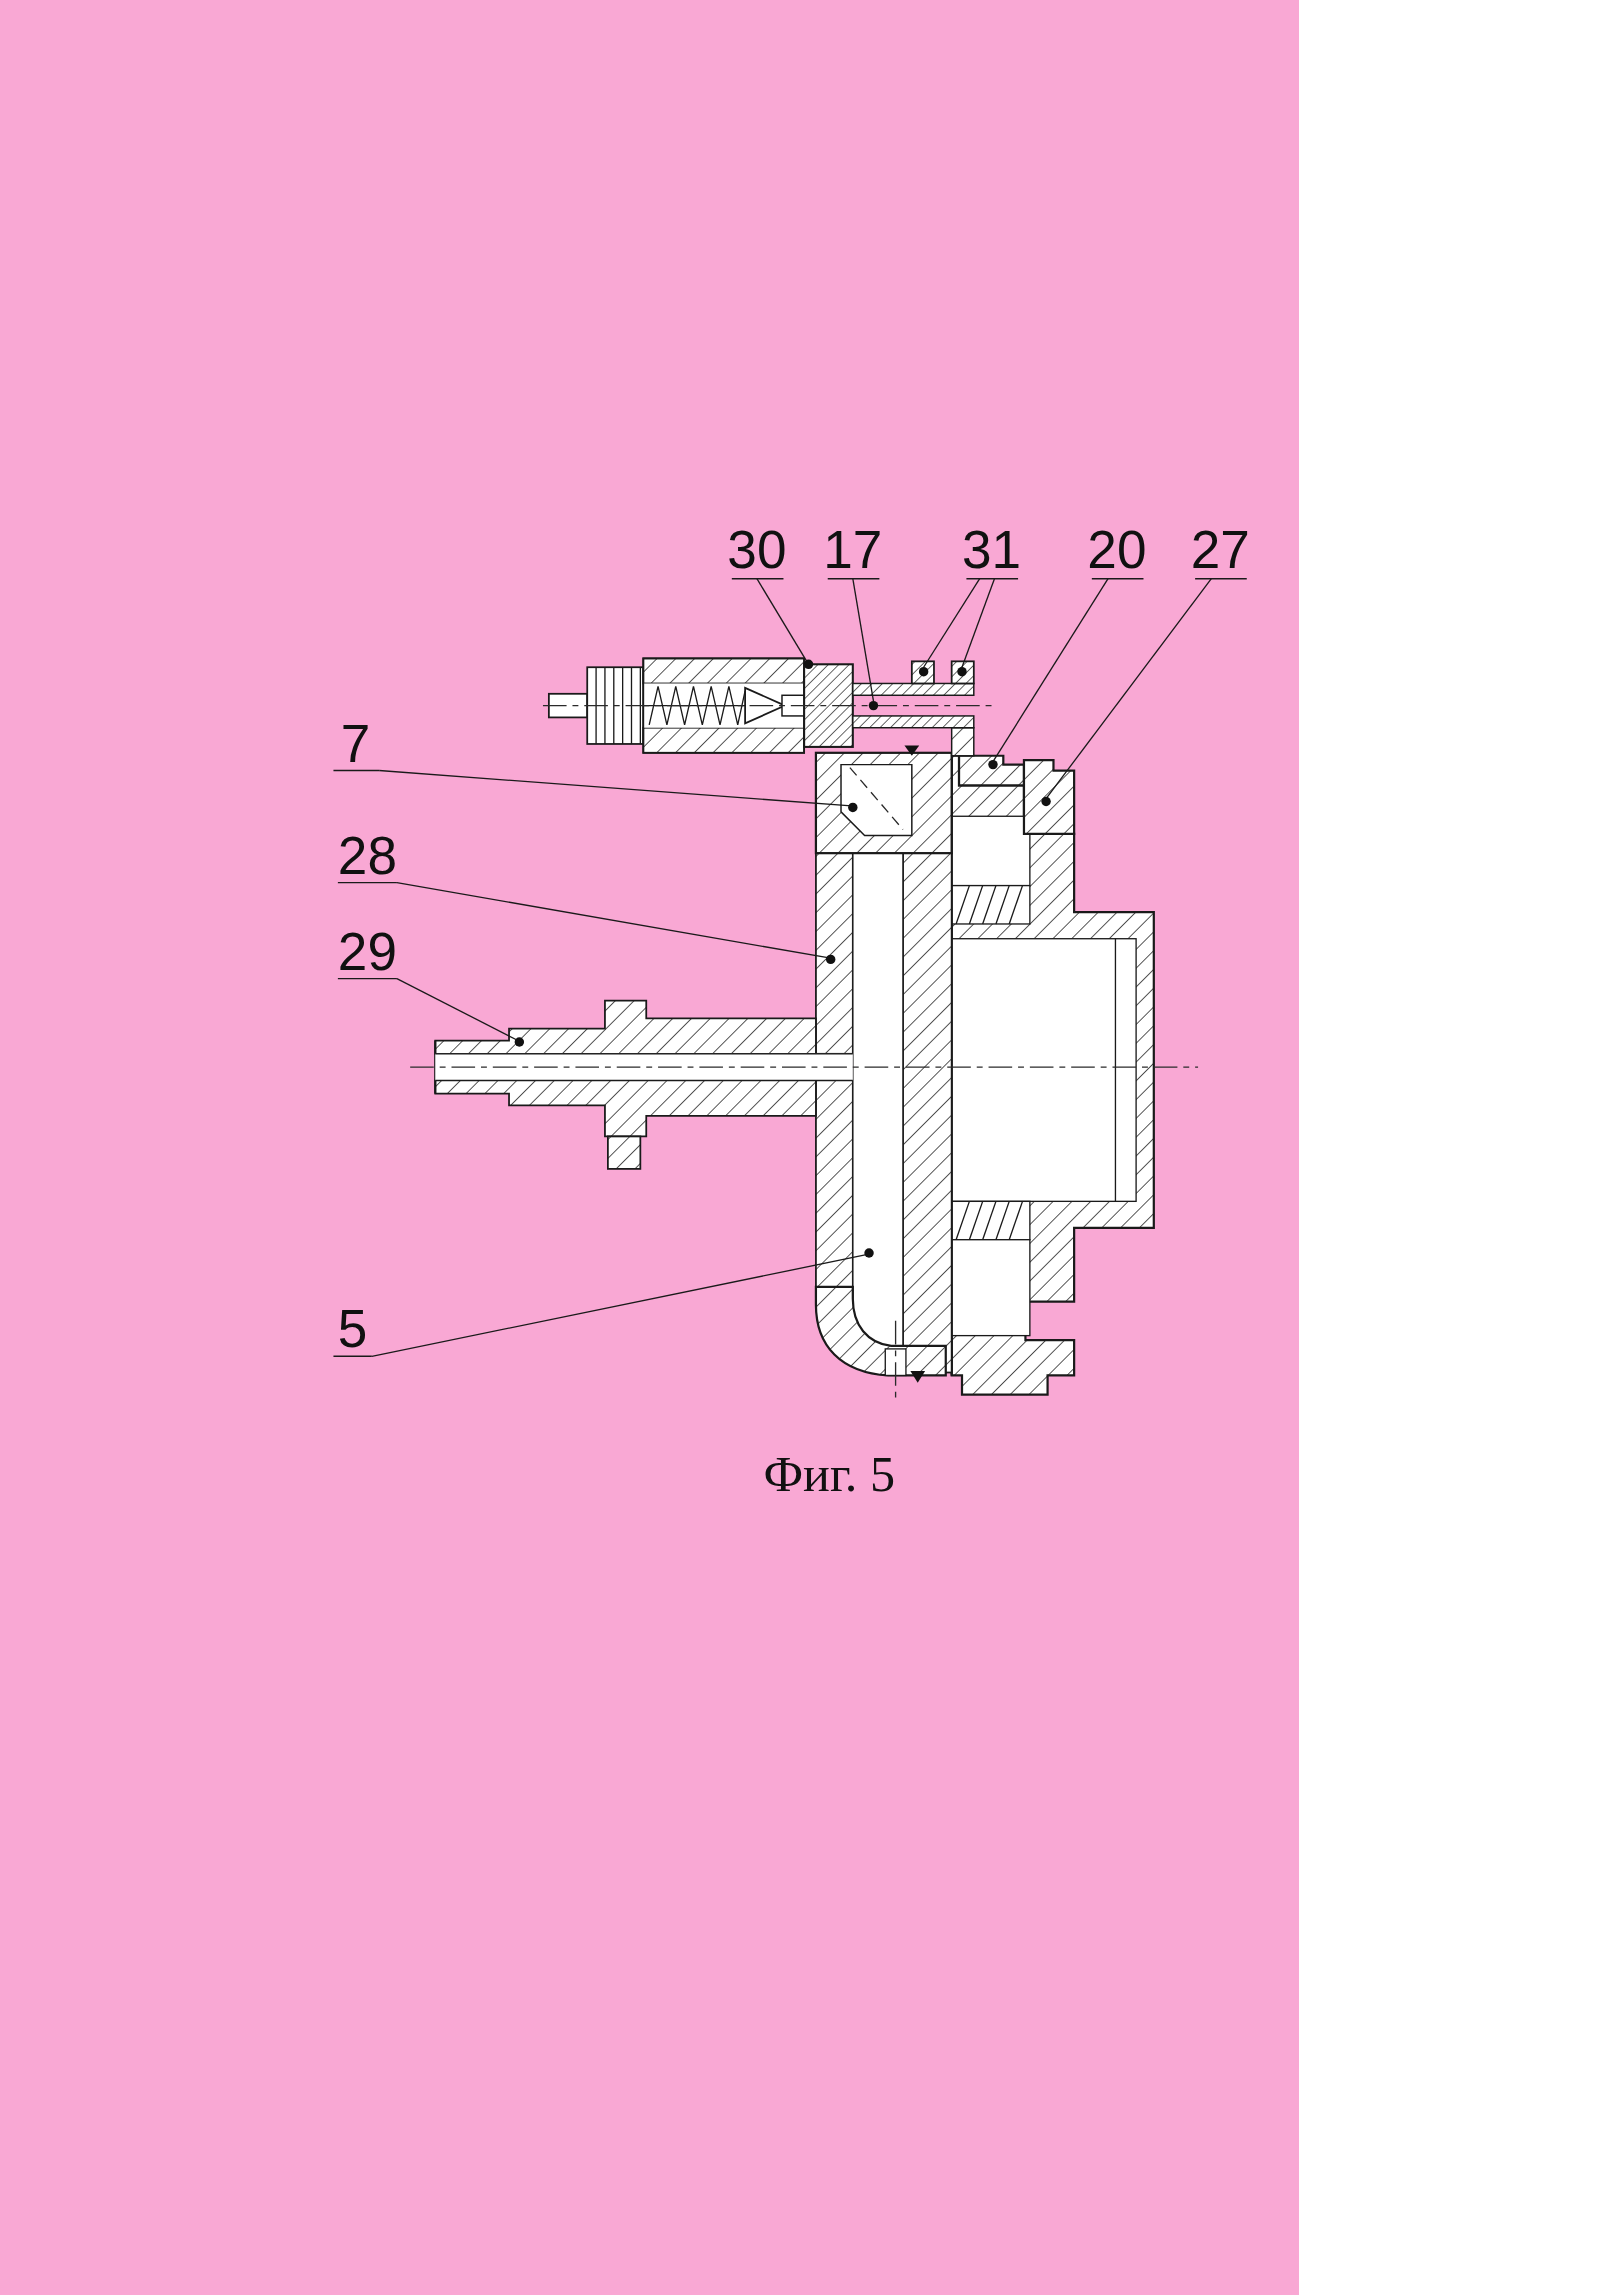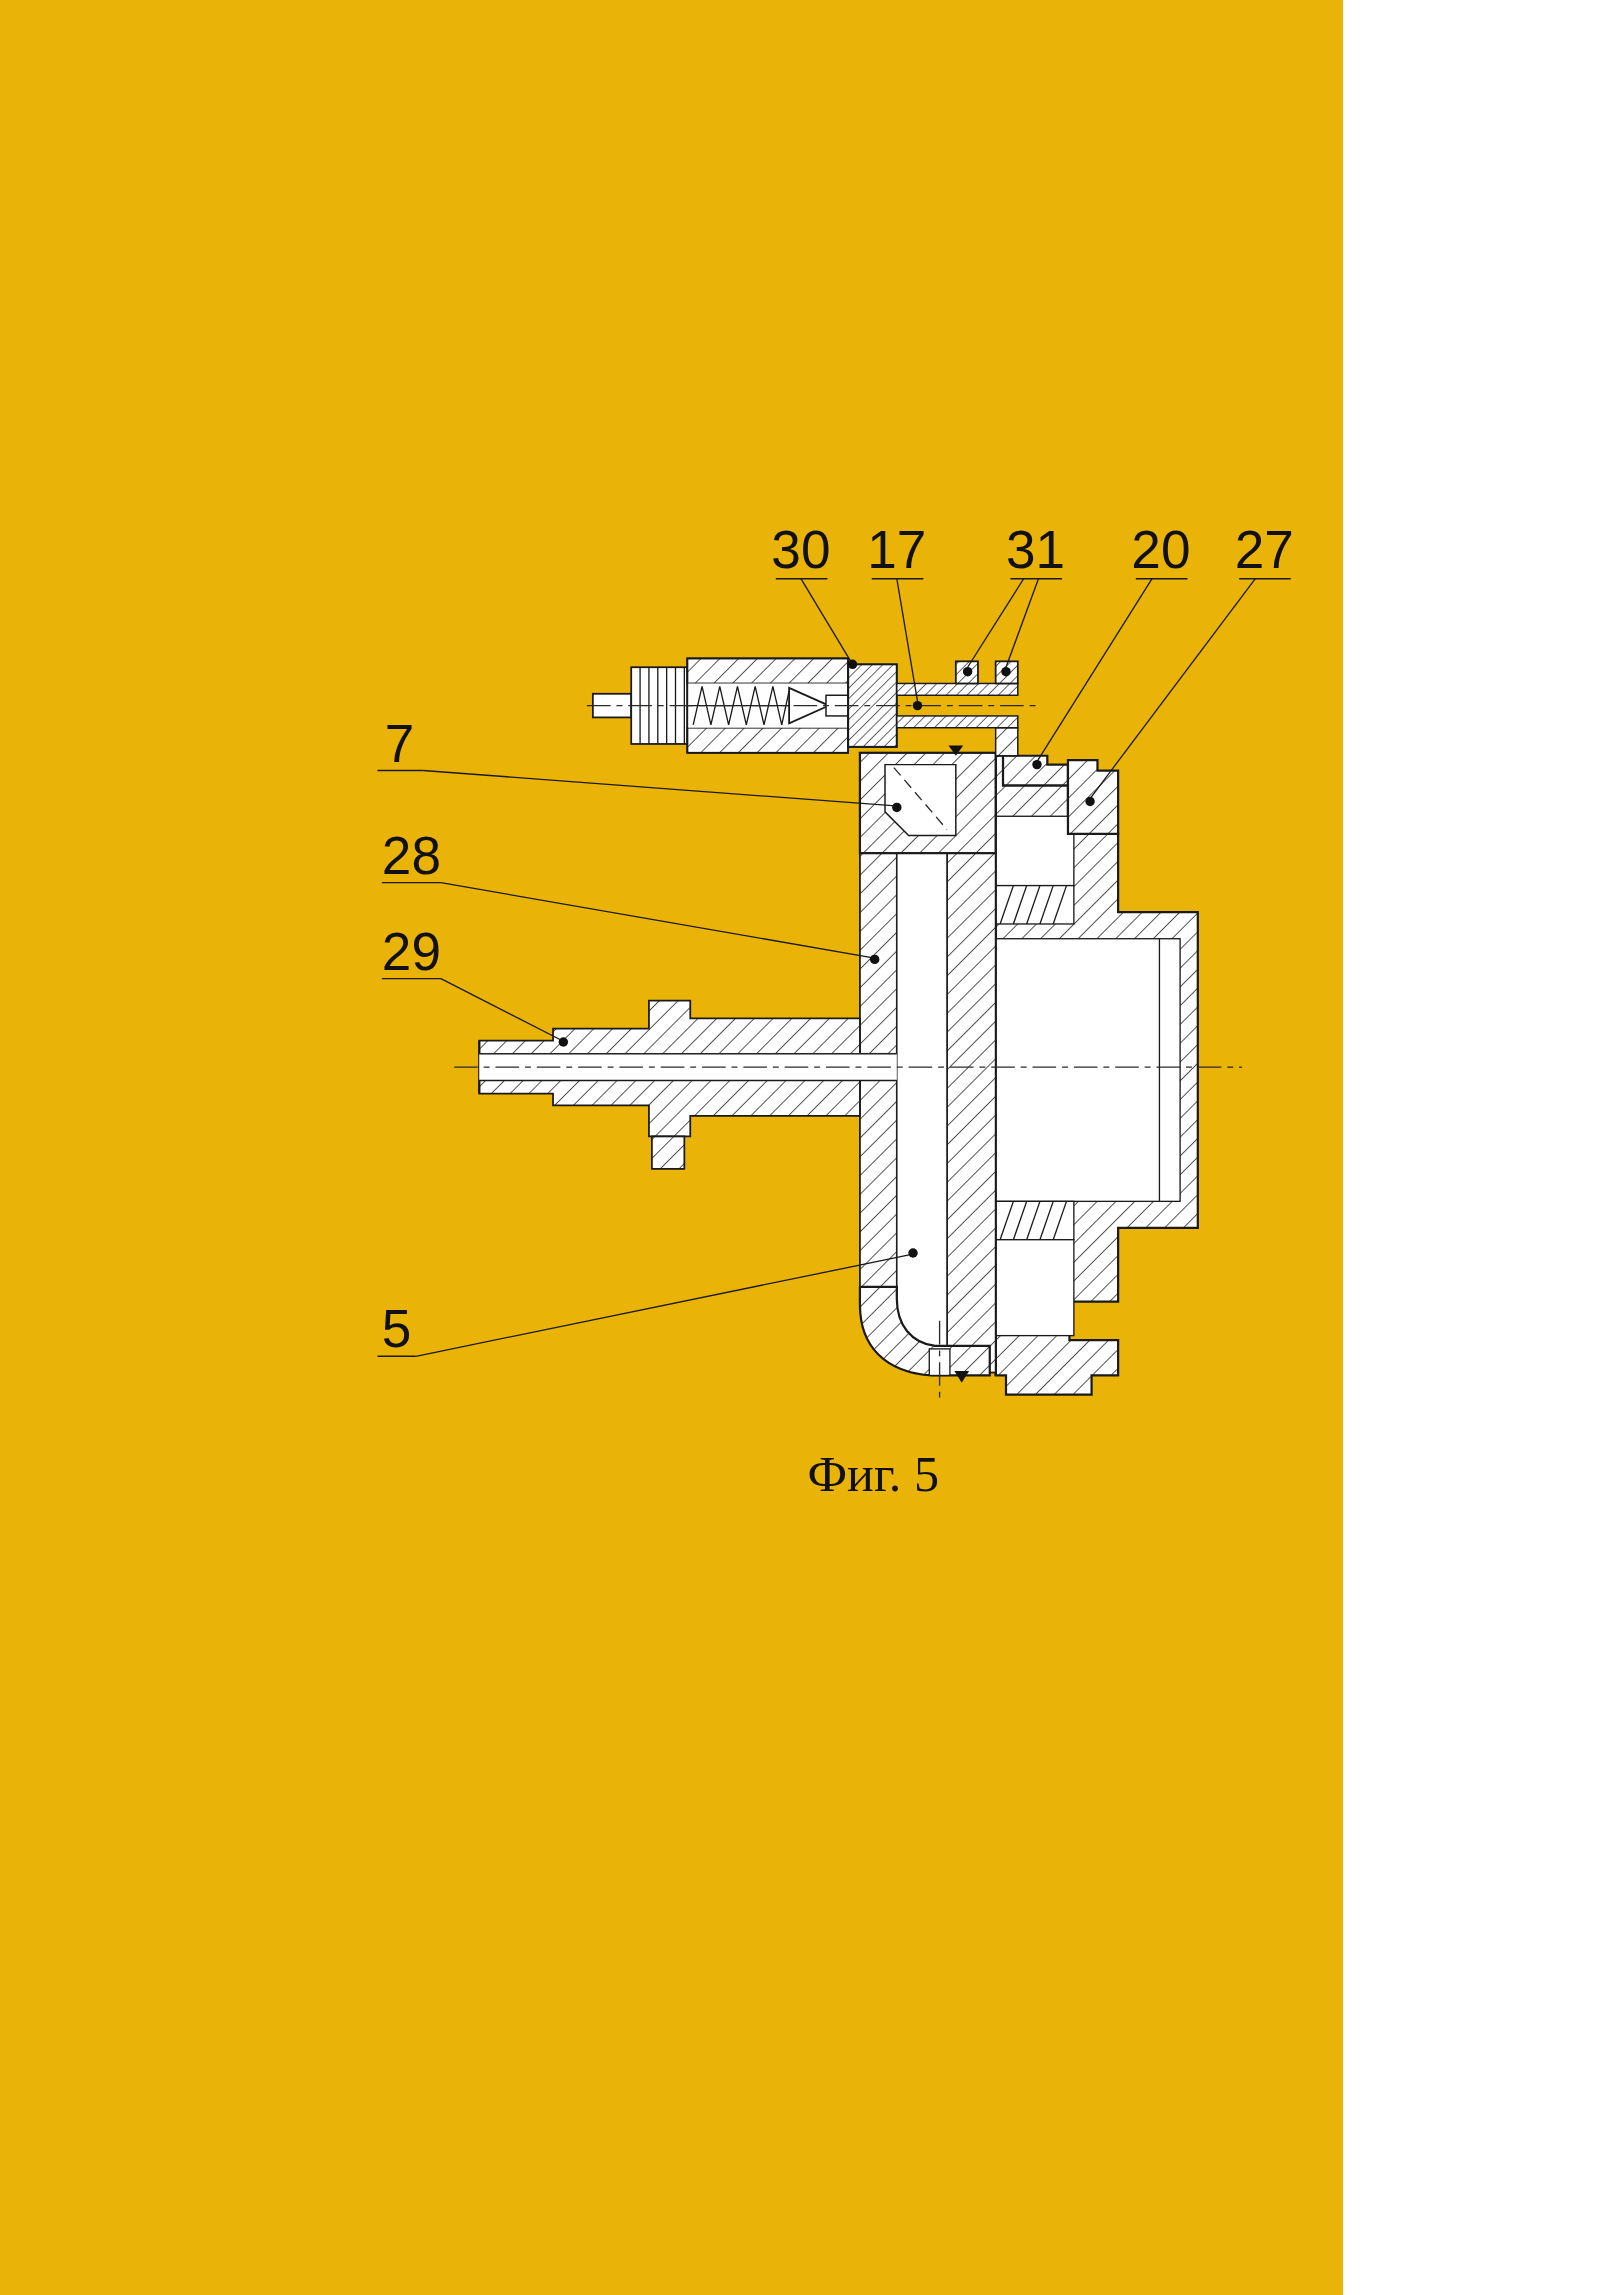--- a/index.html
+++ b/index.html
@@ -1,22 +1,21 @@
 <!DOCTYPE html>
 <html style="font-size:10.5px"><head>
 <meta charset="utf-8">
 <style>
   html, body { margin: 0; padding: 0; background: #ffffff; }
   .page {
     position: relative;
     width: 1299px;
     height: 2295px;
-    background: #eab308;
+    background: #f9a8d4;
     overflow: hidden;
-    padding-left: 44px;
   }
   svg { display: block; }
   .outline   { fill: none; stroke: #1a1a1a; stroke-width: 1.5; }
   .thin      { fill: none; stroke: #1a1a1a; stroke-width: 0.9; }
   .leader    { fill: none; stroke: #1a1a1a; stroke-width: 0.9; }
   .centerline{ fill: none; stroke: #2a2a2a; stroke-width: 0.9; stroke-dasharray: 16 4 4 4; }
   .dashedln  { fill: none; stroke: #2a2a2a; stroke-width: 0.9; stroke-dasharray: 7 4; }
   .dot       { fill: #111; stroke: none; }
   .weld      { fill: #111; stroke: none; }
   .callout-num {

